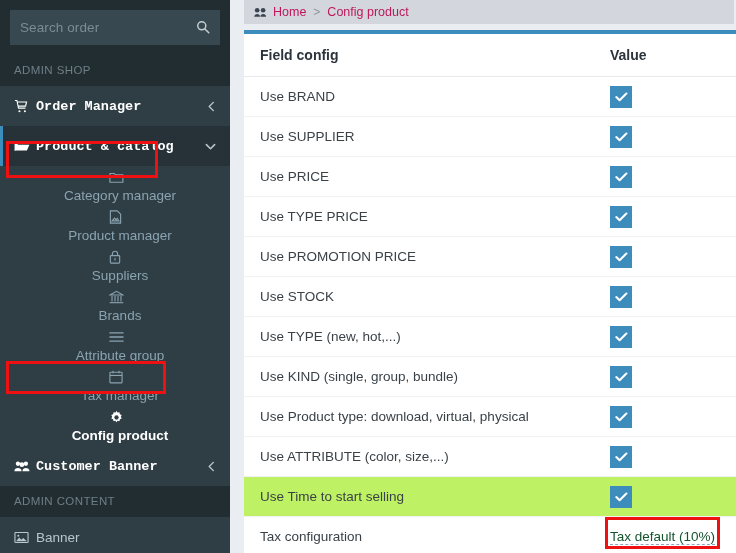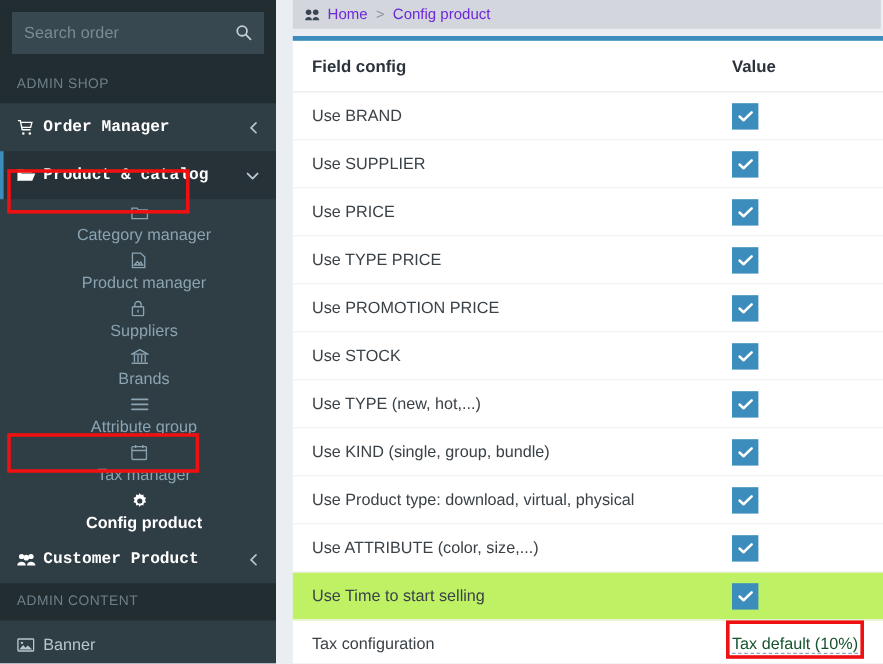--- a/index.html
+++ b/index.html
@@ -100,21 +100,21 @@
   }
   #breadcrumb {
     position: absolute; left: 14px; top: 0;
     width: 490px; height: 24px;
     background: #d3d7dd;
     display: flex; align-items: center;
     padding-left: 10px;
     gap: 6px;
   }
   #breadcrumb .bc-ico { color: #3b4552; display:flex; align-items:center; }
-  #breadcrumb .bc-text { color: #6d28d9; font-size: 12.5px; }
+  #breadcrumb .bc-text { color: #be185d; font-size: 12.5px; }
   #breadcrumb .bc-sep { color: #8d949d; font-size: 12px; padding: 0 1px; }
 
   #card {
     position: absolute; left: 14px; top: 30px;
     width: 722px; height: 523px;
     background: #ffffff;
     border-top: 4px solid #3c8dbc;
   }
   table.cfg {
     width: 100%;
@@ -303,21 +303,21 @@
     <div class="nav-item top-level">
       <span class="ico">
         <svg width="16" height="13" viewBox="0 0 17 13" fill="currentColor">
           <circle cx="4.2" cy="3.6" r="2.3"></circle>
             <circle cx="12.6" cy="3.6" r="2.3"></circle>
           <circle cx="8.4" cy="4.6" r="2.5"></circle>
           <path d="M0.4 11.6c0-2.1 1.7-3.4 3.8-3.4s3.8 1.3 3.8 3.4z"></path>
           <path d="M9 11.6c0-2.1 1.7-3.4 3.6-3.4s3.9 1.3 3.9 3.4z"></path>
         </svg>
       </span>
-      <span class="label">Customer Product</span>
+      <span class="label">Customer Banner</span>
       <span class="chev">
         <svg width="9" height="11" viewBox="0 0 9 12" fill="none" stroke="currentColor" stroke-width="1.5" stroke-linecap="round" stroke-linejoin="round">
             <polyline points="6.5,1.5 2,6 6.5,10.5"></polyline>
           </svg>
       </span>
     </div>
 
     <div class="section-header">ADMIN CONTENT</div>
 
     <div class="nav-item content-item">

